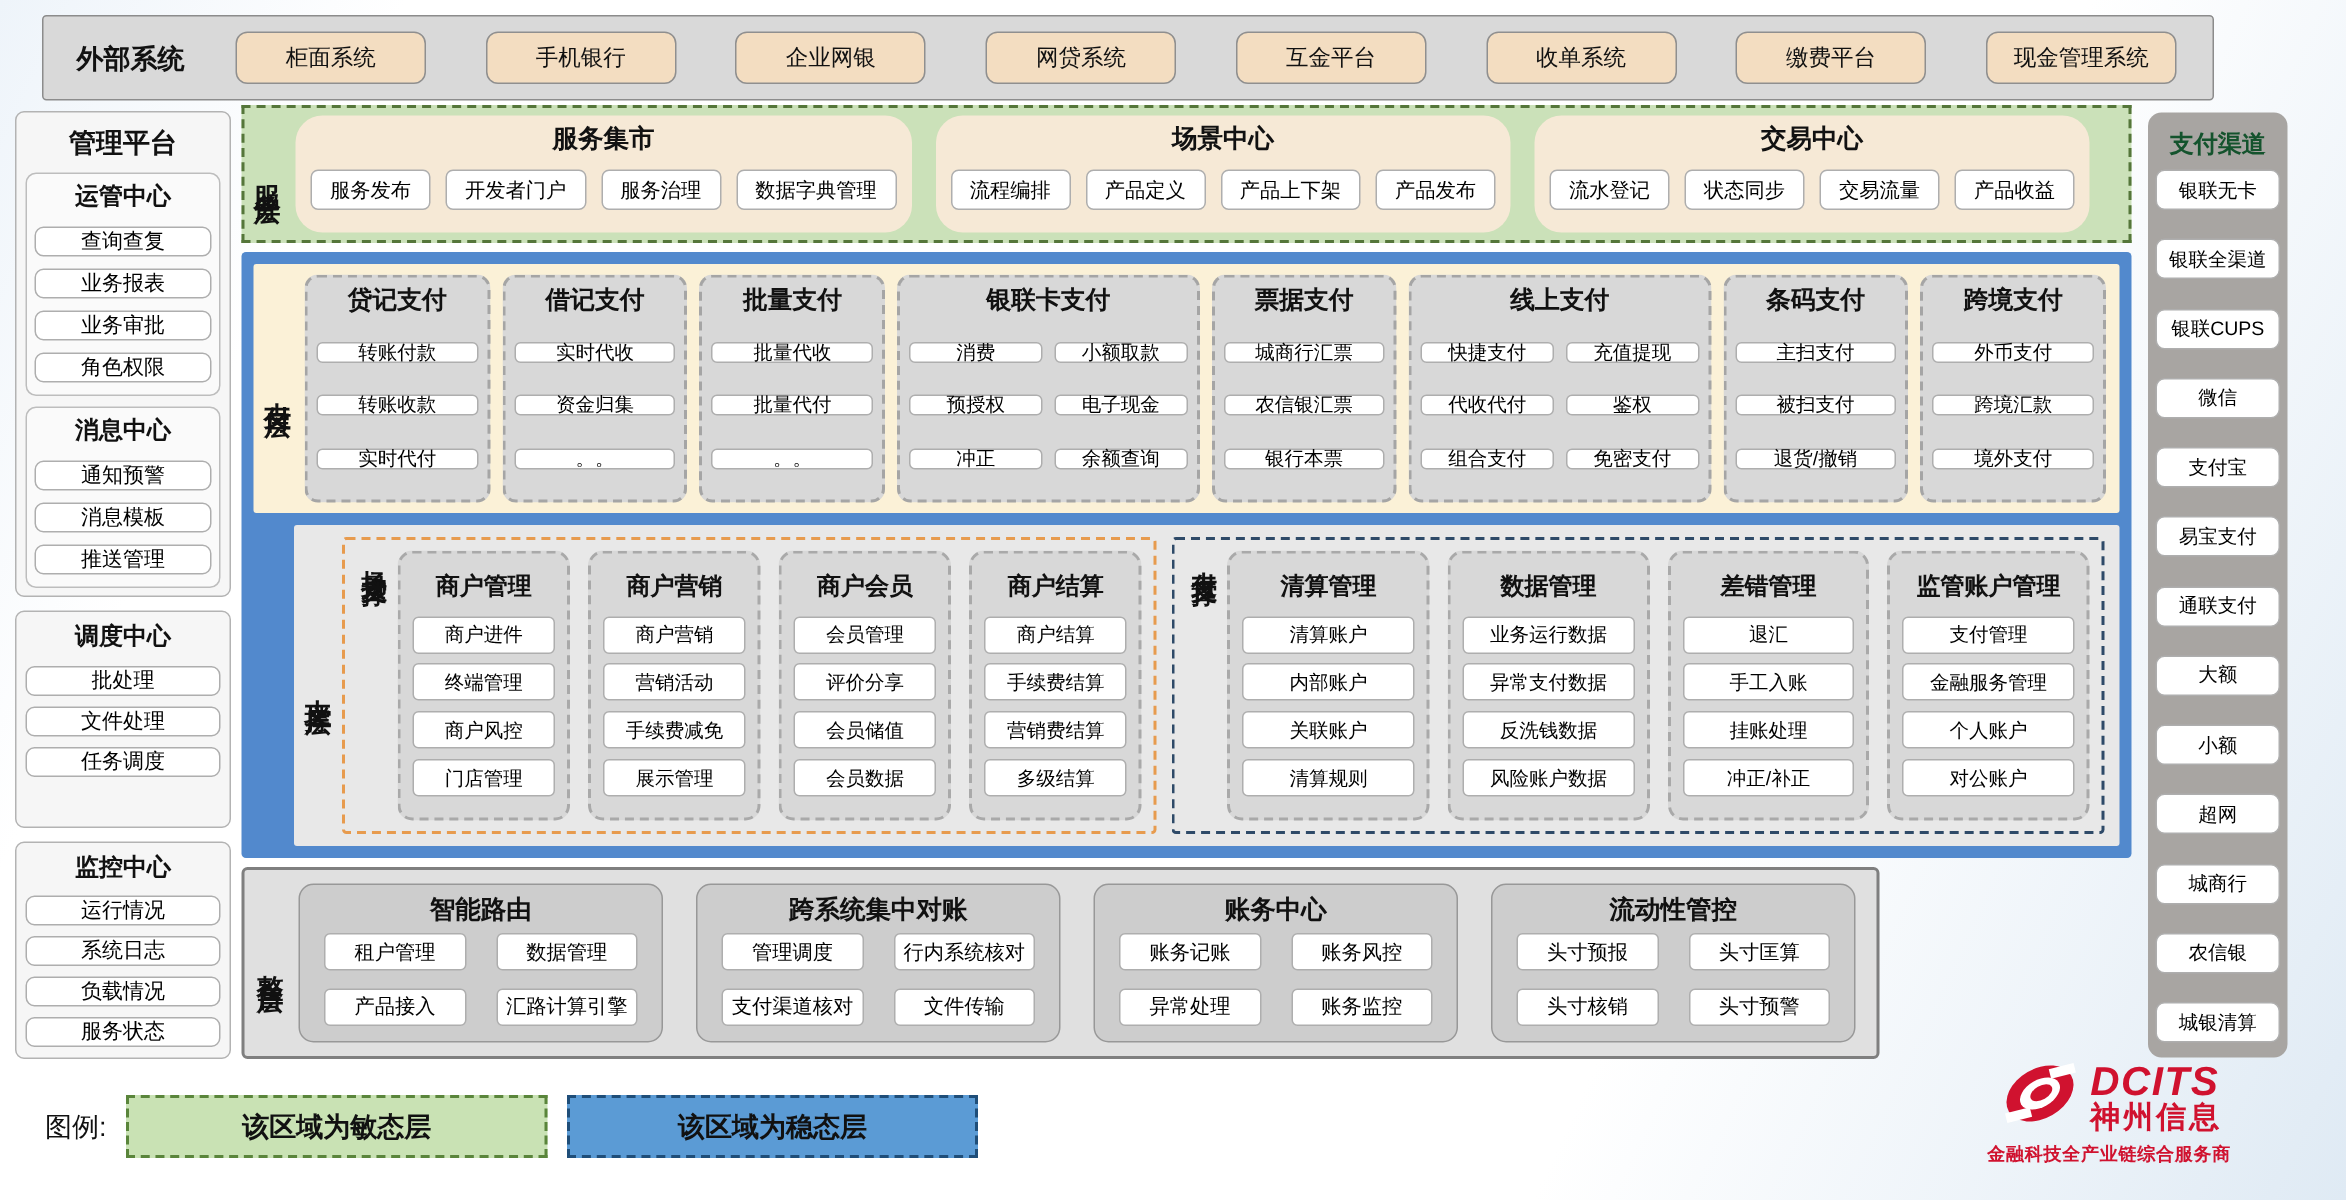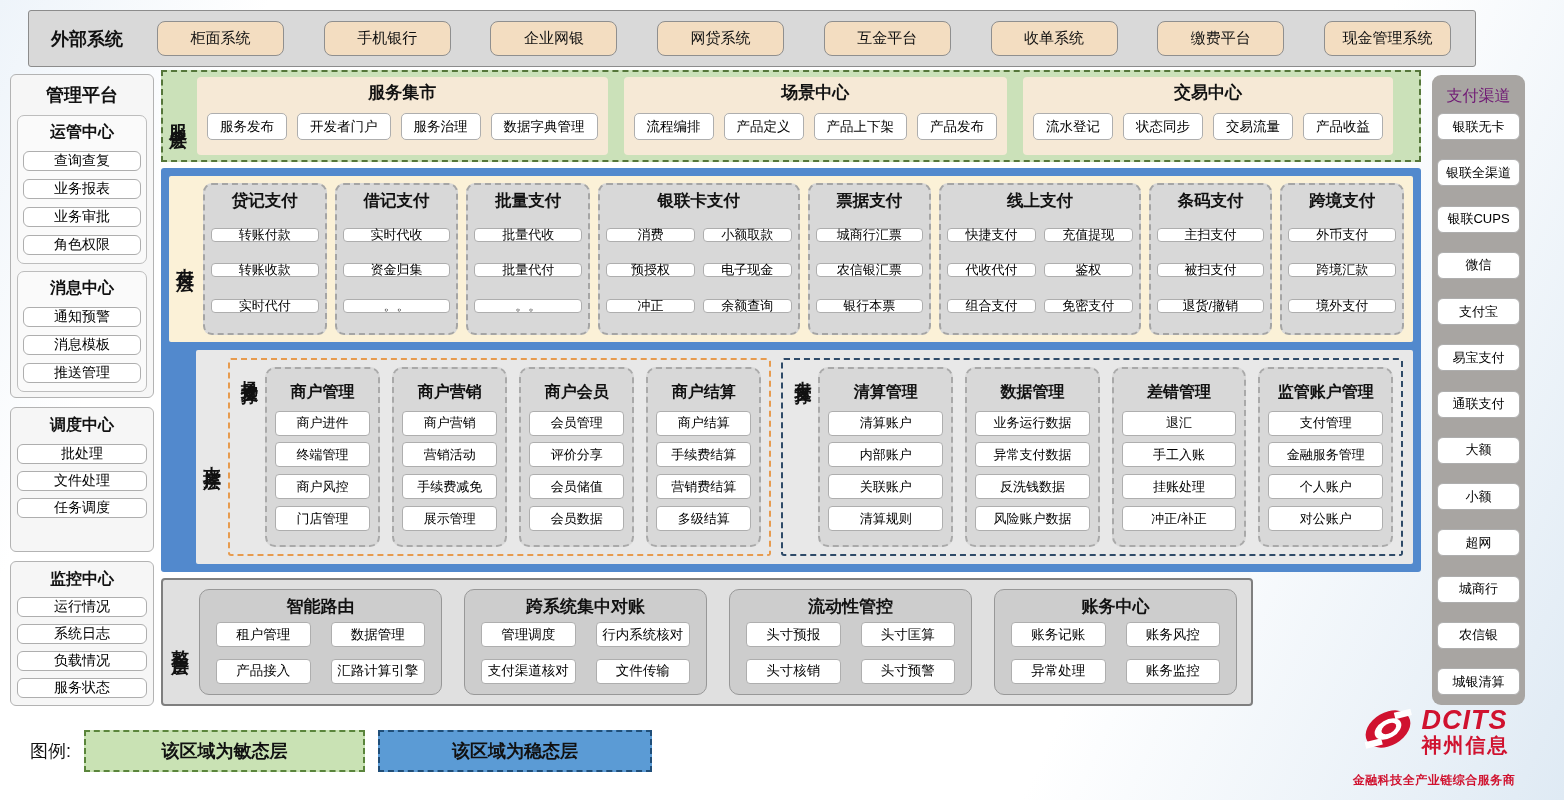--- a/index.html
+++ b/index.html
@@ -36,21 +36,21 @@
   
   .v-label{writing-mode:vertical-lr;text-orientation:upright;font-weight:bold;font-size:18px;
            letter-spacing:4px;display:flex;align-items:center;justify-content:center;
            line-height:1;flex:0 0 auto;padding:0 2px;}
 
   
   .service-layer{position:absolute;left:161px;top:70px;width:1260px;height:92px;
                  background:#cbe1b9;border:2px dashed #55763a;display:flex;align-items:stretch;
                  padding:5px 8px 5px 4px;gap:8px;}
   .service-centers{flex:1;display:flex;gap:16px;padding-right:116px;}
-  .sv-panel{background:#f6e9d6;border-radius:4px;display:flex;flex-direction:column;
+  .sv-panel{background:#f6e9d6;border-radius:18px;display:flex;flex-direction:column;
             padding:3px 10px 7px;}
   .sv-panel.p0{flex:1;}
   .sv-panel.p1{flex:1.5;}
   .sv-panel.p2{flex:1.12;}
   .sv-title{font-weight:bold;font-size:17px;text-align:center;line-height:1.5;}
   .sv-items{flex:1;display:flex;justify-content:space-between;align-items:center;gap:10px;}
   .sv-btn{height:27px;padding:0 12px;font-size:13.5px;border-radius:5px;}
 
   
   .blue-wrap{position:absolute;left:161px;top:168px;width:1260px;height:404px;background:#5289cd;
@@ -91,35 +91,35 @@
   .int-module{flex:1;background:#cdcdcd;border:1px solid #989898;border-radius:10px;
               padding:3px 12px 8px;display:flex;flex-direction:column;}
   .int-title{font-weight:bold;font-size:17px;text-align:center;line-height:1.6;}
   .int-items{flex:1;display:grid;grid-template-columns:1fr 1fr;gap:9px 20px;
              align-content:space-evenly;padding:0 4px;}
   .int-btn{height:25px;font-size:13.5px;}
 
   
   .right-col{position:absolute;left:1432px;top:75px;width:93px;height:630px;background:#a8a5a2;
              border-radius:9px;display:flex;flex-direction:column;padding:9px 5px 10px;}
-  .rs-title{color:#701a75;font-weight:normal;font-size:16px;text-align:center;margin:2px 0 6px;}
+  .rs-title{color:#14532d;font-weight:bold;font-size:16px;text-align:center;margin:2px 0 6px;}
   .rs-items{flex:1;display:flex;flex-direction:column;justify-content:space-between;}
   .ch-btn{height:27px;font-size:13px;border-radius:6px;}
 
   
   .legend{position:absolute;left:30px;top:729px;height:44px;display:flex;align-items:center;gap:13px;}
   .legend-label{font-size:18px;}
   .legend-box{height:42px;display:flex;align-items:center;justify-content:center;
               font-weight:bold;font-size:18px;}
   .legend-green{width:281px;background:#c9e2b4;border:2px dashed #5a853b;}
   .legend-blue{width:274px;background:#5b9bd5;border:2px dashed #1f4e79;}
 
   
-  .logo{position:absolute;left:1348px;top:704px;width:172px;display:flex;flex-direction:column;
-        align-items:center;gap:14px;}
+  .logo{position:absolute;left:1320px;top:704px;width:172px;display:flex;flex-direction:column;
+        align-items:center;gap:2px;}
   .logo-row{display:flex;align-items:center;gap:5px;}
   .logo-texts{display:flex;flex-direction:column;align-items:flex-start;line-height:1.05;}
   .logo-en{color:#d0122f;font-weight:bold;font-style:italic;font-size:27px;letter-spacing:1px;}
   .logo-cn{color:#d0122f;font-weight:bold;font-size:20px;letter-spacing:2px;}
   .logo-tagline{color:#d0122f;font-weight:bold;font-size:12px;letter-spacing:0.5px;white-space:nowrap;}
 </style>
 </head>
 <body>
 
 <div class="canvas">
@@ -367,35 +367,35 @@
         <div class="int-module">
           <div class="int-title">跨系统集中对账</div>
           <div class="int-items">
             <div class="btn int-btn">管理调度</div>
             <div class="btn int-btn">行内系统核对</div>
             <div class="btn int-btn">支付渠道核对</div>
             <div class="btn int-btn">文件传输</div>
           </div>
         </div>
         <div class="int-module">
+          <div class="int-title">账务中心</div>
+          <div class="int-items">
+            <div class="btn int-btn">账务记账</div>
+            <div class="btn int-btn">账务风控</div>
+            <div class="btn int-btn">异常处理</div>
+            <div class="btn int-btn">账务监控</div>
+          </div>
+        </div>
+        <div class="int-module">
           <div class="int-title">流动性管控</div>
           <div class="int-items">
             <div class="btn int-btn">头寸预报</div>
             <div class="btn int-btn">头寸匡算</div>
             <div class="btn int-btn">头寸核销</div>
             <div class="btn int-btn">头寸预警</div>
-          </div>
-        </div>
-        <div class="int-module">
-          <div class="int-title">账务中心</div>
-          <div class="int-items">
-            <div class="btn int-btn">账务记账</div>
-            <div class="btn int-btn">账务风控</div>
-            <div class="btn int-btn">异常处理</div>
-            <div class="btn int-btn">账务监控</div>
           </div>
         </div>
       </div>
   </div>
 
   <div class="right-col">
     <div class="rs-title">支付渠道</div>
     <div class="rs-items">
         <div class="btn ch-btn">银联无卡</div>
         <div class="btn ch-btn">银联全渠道</div>

